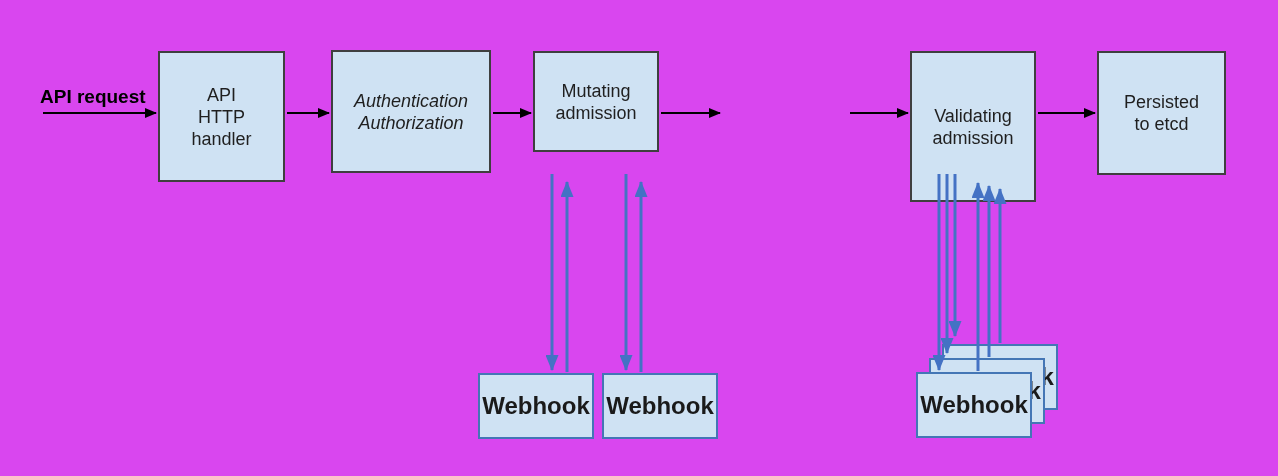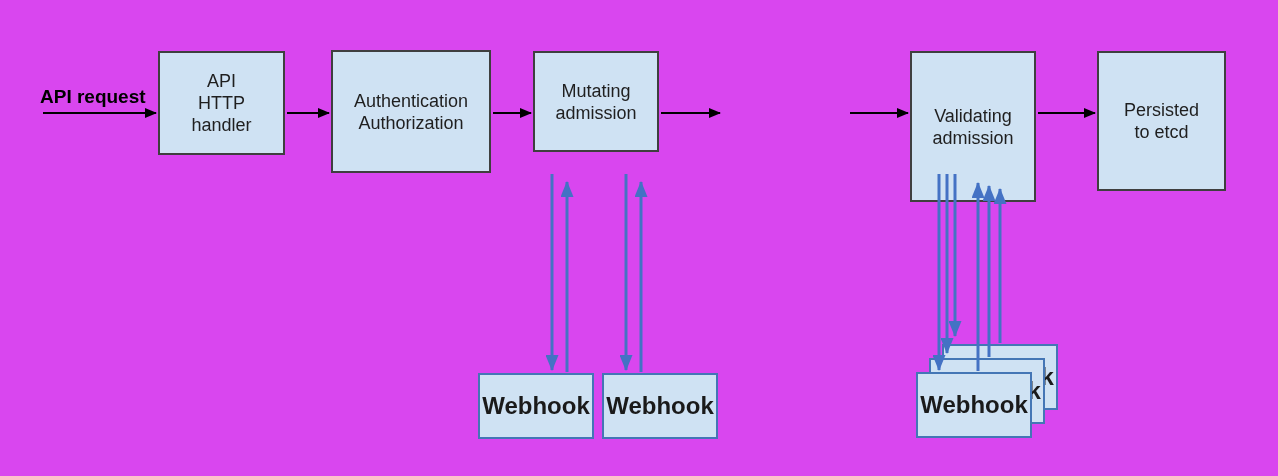--- a/index.html
+++ b/index.html
@@ -39,43 +39,43 @@
   #arrow-blue path{fill:var(--webhook-arrow,#4472c4);}
   .z1{z-index:1}.z2{z-index:2}.z3{z-index:3}
 </style>
 </head>
 <body>
 
 <div class="canvas">
 
   <div class="api-request">API request</div>
 
-  <div class="node" style="left:158px;top:51px;width:127px;height:104px;">
+  <div class="node" style="left:158px;top:51px;width:127px;height:131px;">
     <span class="lbl">API
 HTTP
 handler</span>
   </div>
 
-  <div class="node" style="left:331px;top:50px;width:160px;height:123px;">
+  <div class="node" style="left:331px;top:50px;width:160px;height:123px;font-style:italic;">
     <span class="lbl">Authentication
 Authorization</span>
   </div>
 
   <div class="node" style="left:533px;top:51px;width:126px;height:101px;">
     <span class="lbl">Mutating
 admission</span>
   </div>
 
 
   <div class="node" style="left:910px;top:51px;width:126px;height:151px;">
     <span class="lbl">Validating
 admission</span>
   </div>
 
-  <div class="node" style="left:1097px;top:51px;width:129px;height:140px;">
+  <div class="node" style="left:1097px;top:51px;width:129px;height:124px;">
     <span class="lbl">Persisted
 to etcd</span>
   </div>
 
   <div class="webhook" style="left:478px;top:373px;width:116px;height:66px;">
     <span class="lbl">Webhook</span>
   </div>
 
   <div class="webhook" style="left:602px;top:373px;width:116px;height:66px;">
     <span class="lbl">Webhook</span>

